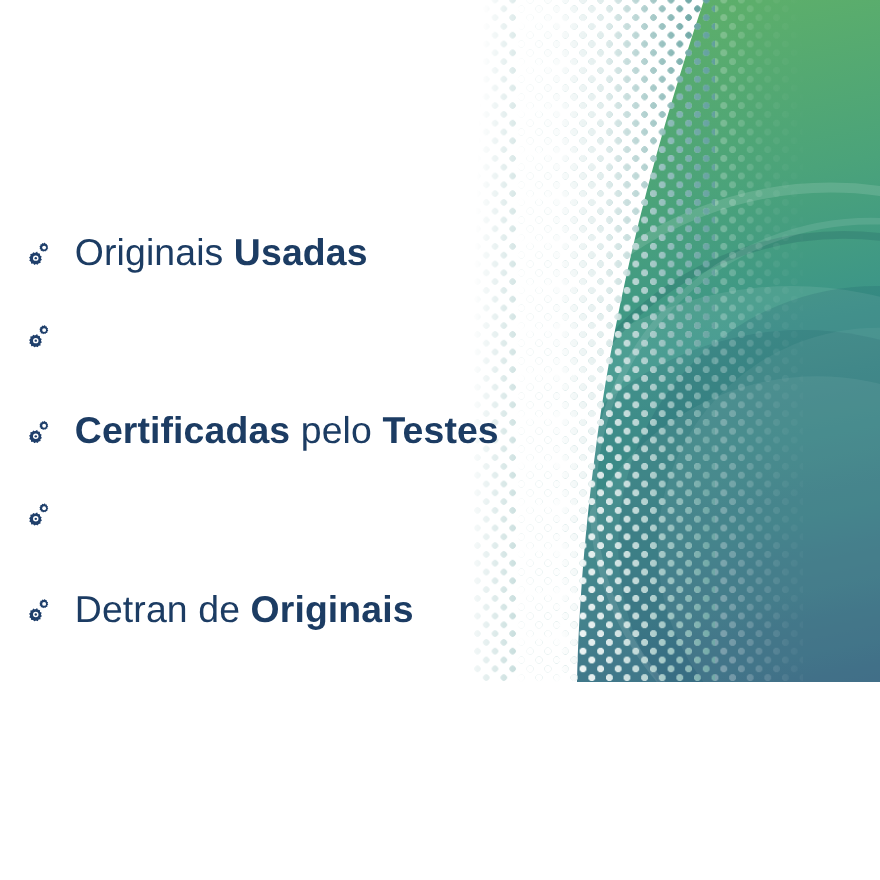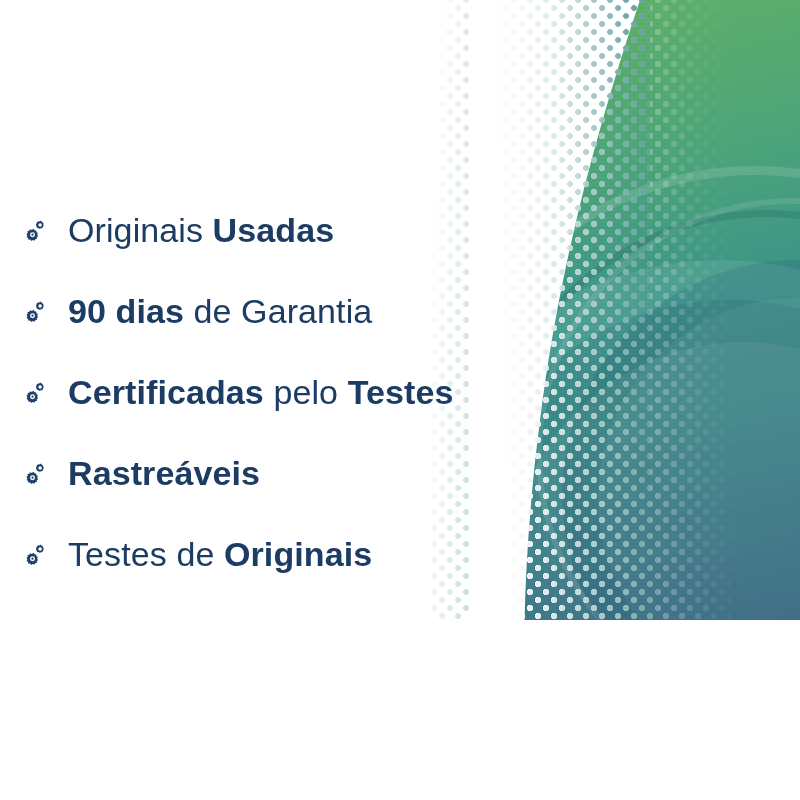--- a/index.html
+++ b/index.html
@@ -204,21 +204,20 @@
     <li class="feature-row" style="top:294px;">
       <svg class="gears-icon" viewBox="0 0 24 24">
         <g fill="#1f3f6b">
           <path d="M16.2 1.6l.5 1.2 1.3.2.2 1.3 1.1.6-.5 1.2.7 1.1-1 .8.1 1.3-1.3.2-.7 1.1-1.2-.5-1.1.7-.8-1-1.3.1-.2-1.3-1.1-.7.5-1.2-.7-1.1 1-.8-.1-1.3 1.3-.2.7-1.1 1.2.5z"></path>
           <circle cx="15.4" cy="6.6" r="1.9" fill="#ffffff"></circle>
           <path d="M8.4 10.6l.8 1.7 1.9.3.3 1.9 1.6.9-.8 1.7 1 1.6-1.5 1.2.2 1.9-1.9.3-1 1.6-1.7-.8-1.6 1-1.2-1.5-1.9.2-.3-1.9-1.6-1 .8-1.7-1-1.6L1.9 15l-.2-1.9 1.9-.3 1-1.6 1.7.8 1.6-1z"></path>
           <circle cx="7.1" cy="17.1" r="2.7" fill="#ffffff"></circle>
           <circle cx="7.1" cy="17.1" r="1.2" fill="#1f3f6b"></circle>
         </g>
       </svg>
-      <span class="feature-text"><span></span><span class="b">90 dias</span><span> de Garantia</span></span>
     </li>
 
     <li class="feature-row" style="top:375px;">
       <svg class="gears-icon" viewBox="0 0 24 24">
         <g fill="#1f3f6b">
           <path d="M16.2 1.6l.5 1.2 1.3.2.2 1.3 1.1.6-.5 1.2.7 1.1-1 .8.1 1.3-1.3.2-.7 1.1-1.2-.5-1.1.7-.8-1-1.3.1-.2-1.3-1.1-.7.5-1.2-.7-1.1 1-.8-.1-1.3 1.3-.2.7-1.1 1.2.5z"></path>
           <circle cx="15.4" cy="6.6" r="1.9" fill="#ffffff"></circle>
           <path d="M8.4 10.6l.8 1.7 1.9.3.3 1.9 1.6.9-.8 1.7 1 1.6-1.5 1.2.2 1.9-1.9.3-1 1.6-1.7-.8-1.6 1-1.2-1.5-1.9.2-.3-1.9-1.6-1 .8-1.7-1-1.6L1.9 15l-.2-1.9 1.9-.3 1-1.6 1.7.8 1.6-1z"></path>
           <circle cx="7.1" cy="17.1" r="2.7" fill="#ffffff"></circle>
           <circle cx="7.1" cy="17.1" r="1.2" fill="#1f3f6b"></circle>
@@ -230,31 +229,30 @@
     <li class="feature-row" style="top:456px;">
       <svg class="gears-icon" viewBox="0 0 24 24">
         <g fill="#1f3f6b">
           <path d="M16.2 1.6l.5 1.2 1.3.2.2 1.3 1.1.6-.5 1.2.7 1.1-1 .8.1 1.3-1.3.2-.7 1.1-1.2-.5-1.1.7-.8-1-1.3.1-.2-1.3-1.1-.7.5-1.2-.7-1.1 1-.8-.1-1.3 1.3-.2.7-1.1 1.2.5z"></path>
           <circle cx="15.4" cy="6.6" r="1.9" fill="#ffffff"></circle>
           <path d="M8.4 10.6l.8 1.7 1.9.3.3 1.9 1.6.9-.8 1.7 1 1.6-1.5 1.2.2 1.9-1.9.3-1 1.6-1.7-.8-1.6 1-1.2-1.5-1.9.2-.3-1.9-1.6-1 .8-1.7-1-1.6L1.9 15l-.2-1.9 1.9-.3 1-1.6 1.7.8 1.6-1z"></path>
           <circle cx="7.1" cy="17.1" r="2.7" fill="#ffffff"></circle>
           <circle cx="7.1" cy="17.1" r="1.2" fill="#1f3f6b"></circle>
         </g>
       </svg>
-      <span class="feature-text"><span></span><span class="b">Rastreáveis</span><span></span></span>
     </li>
 
     <li class="feature-row" style="top:537px;">
       <svg class="gears-icon" viewBox="0 0 24 24">
         <g fill="#1f3f6b">
           <path d="M16.2 1.6l.5 1.2 1.3.2.2 1.3 1.1.6-.5 1.2.7 1.1-1 .8.1 1.3-1.3.2-.7 1.1-1.2-.5-1.1.7-.8-1-1.3.1-.2-1.3-1.1-.7.5-1.2-.7-1.1 1-.8-.1-1.3 1.3-.2.7-1.1 1.2.5z"></path>
           <circle cx="15.4" cy="6.6" r="1.9" fill="#ffffff"></circle>
           <path d="M8.4 10.6l.8 1.7 1.9.3.3 1.9 1.6.9-.8 1.7 1 1.6-1.5 1.2.2 1.9-1.9.3-1 1.6-1.7-.8-1.6 1-1.2-1.5-1.9.2-.3-1.9-1.6-1 .8-1.7-1-1.6L1.9 15l-.2-1.9 1.9-.3 1-1.6 1.7.8 1.6-1z"></path>
           <circle cx="7.1" cy="17.1" r="2.7" fill="#ffffff"></circle>
           <circle cx="7.1" cy="17.1" r="1.2" fill="#1f3f6b"></circle>
         </g>
       </svg>
-      <span class="feature-text"><span>Testes de </span><span class="b">Originais</span><span></span></span>
+      <span class="feature-text"><span>Detran de </span><span class="b">Originais</span><span></span></span>
     </li>
 
   </ul>
 
 </div>
 
 </body></html>

